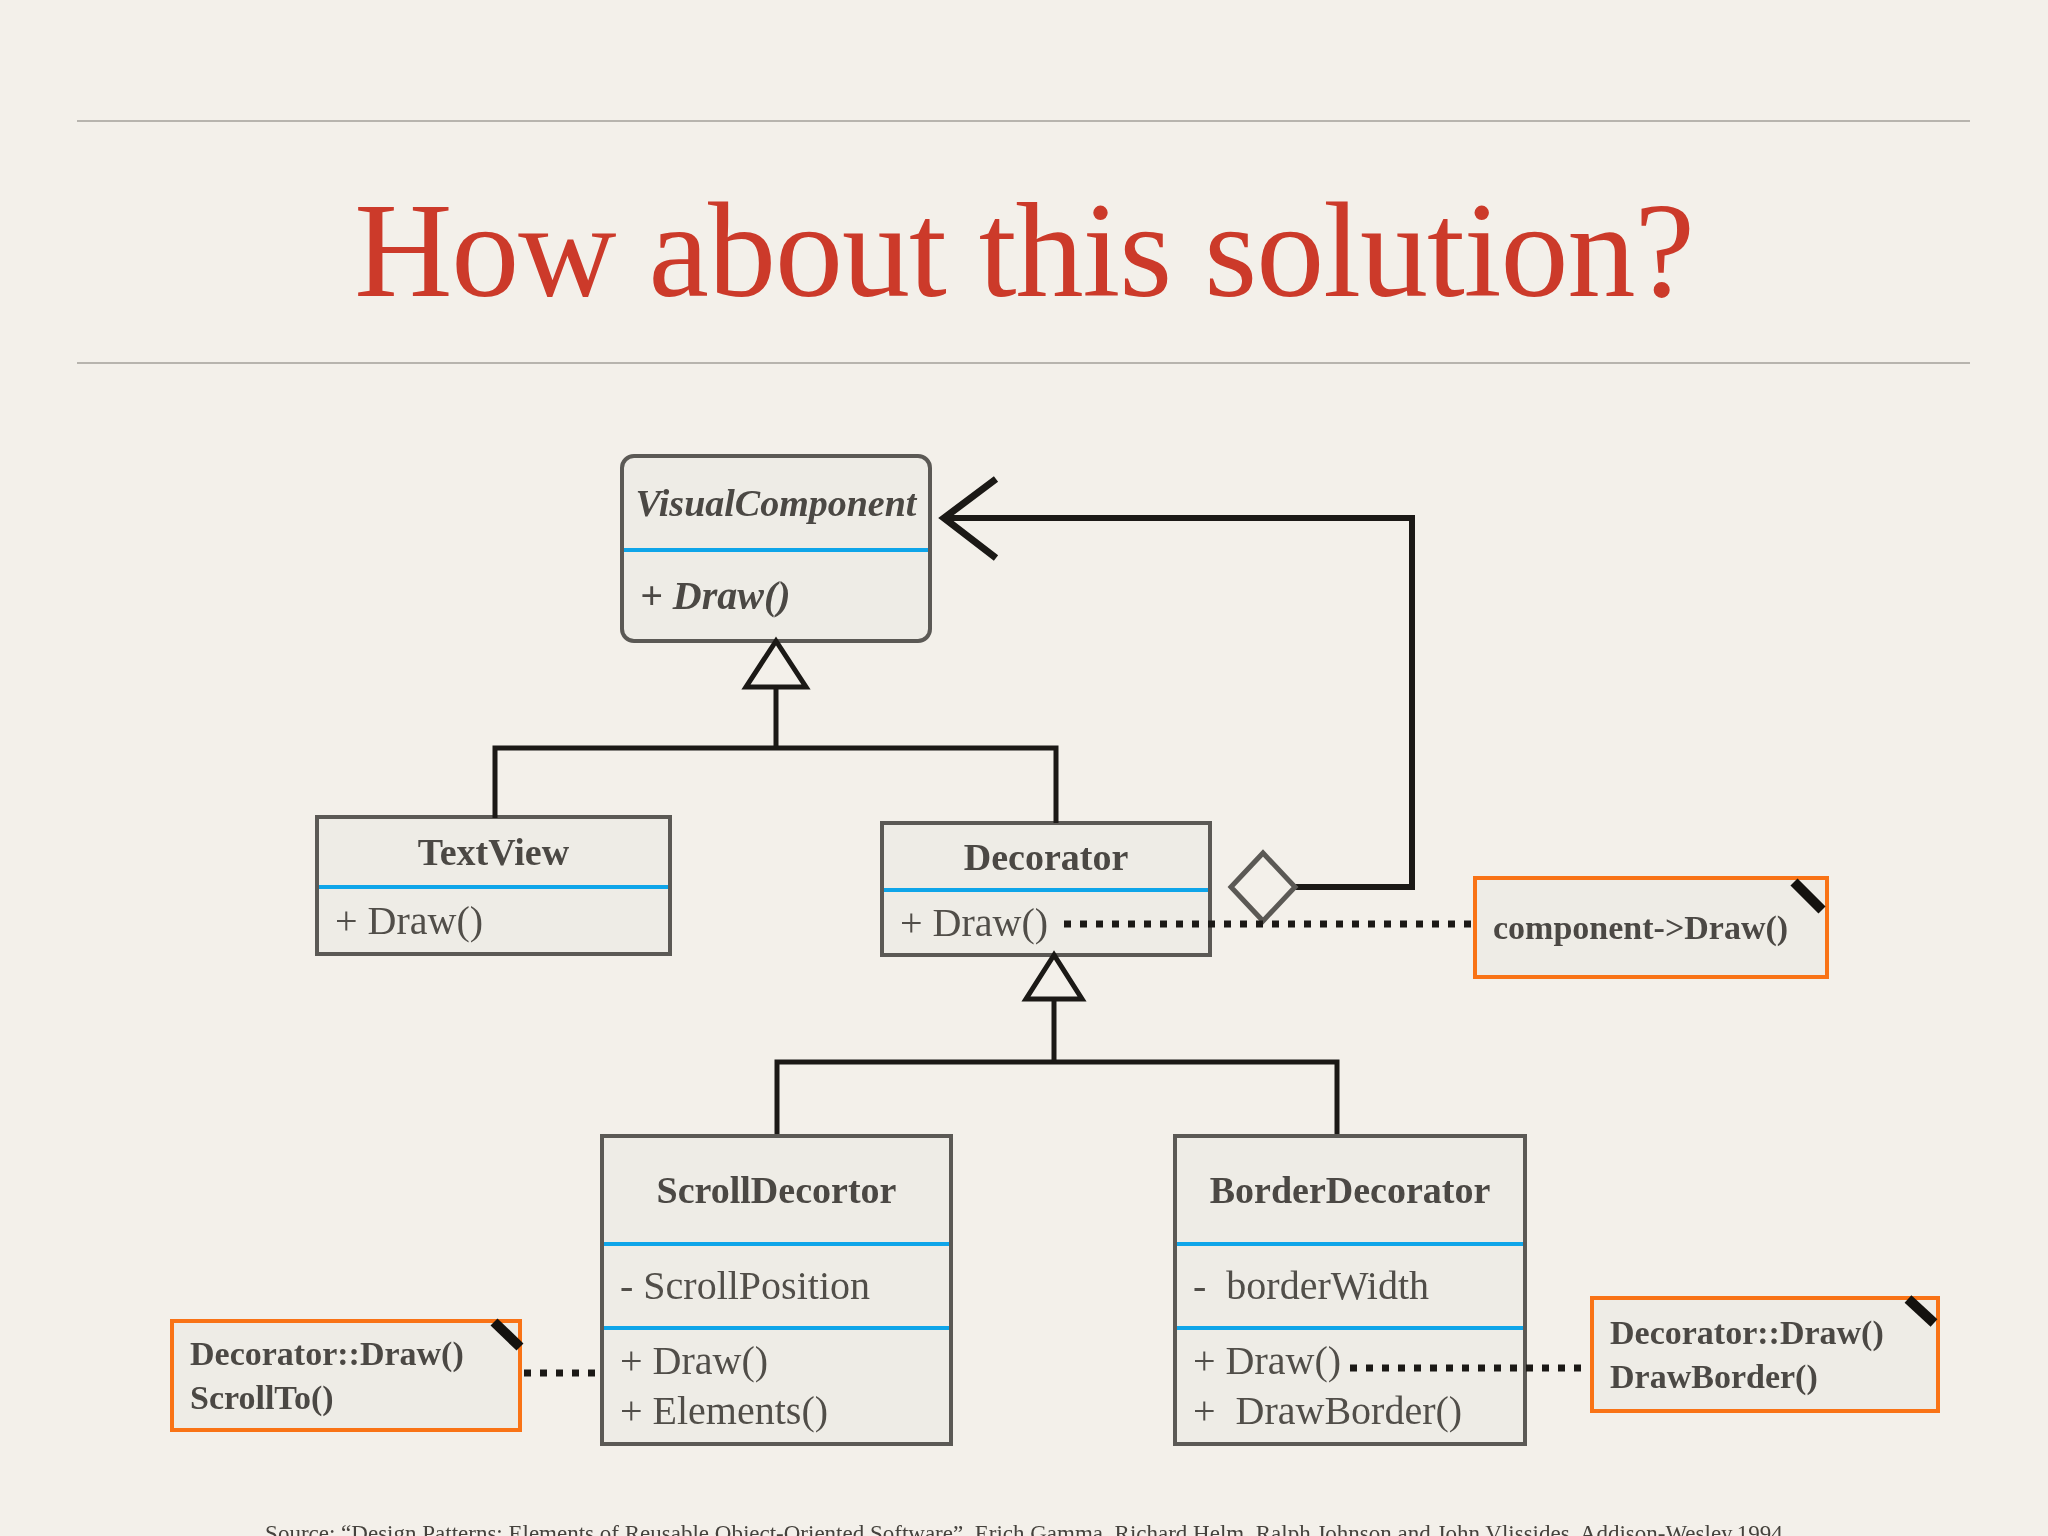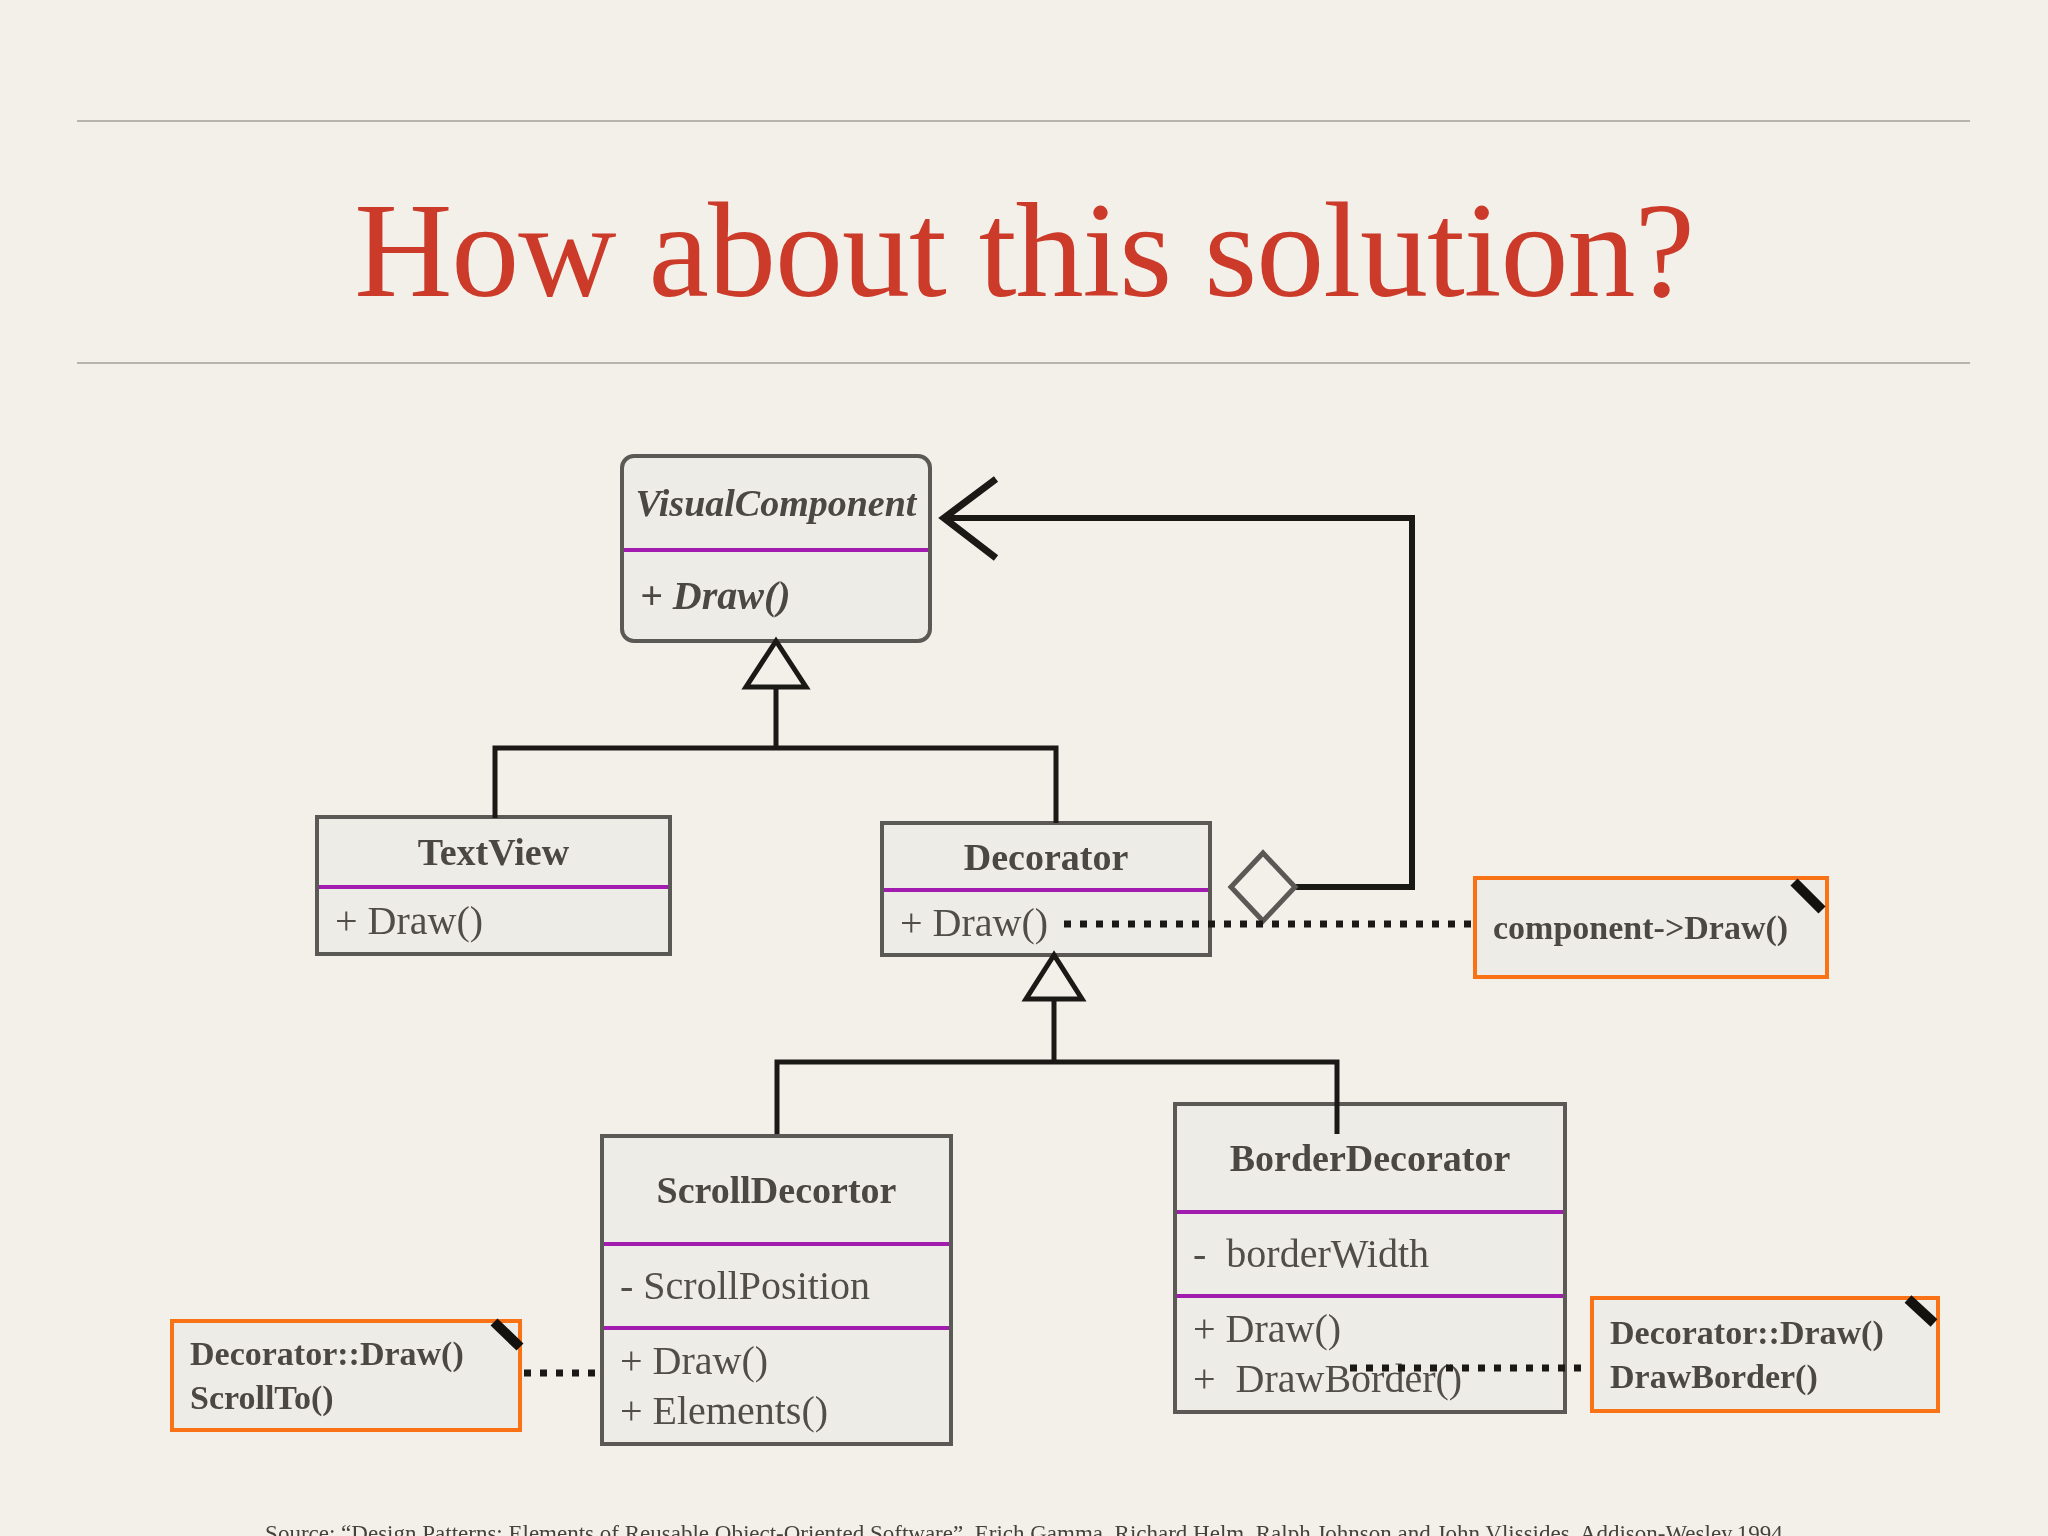--- a/index.html
+++ b/index.html
@@ -11,21 +11,21 @@
   .rule-top{top:99px;}
   .rule-under-title{top:341px;}
   .title{
     position:absolute;top:138px;left:0;width:2048px;height:182px;line-height:182px;
     margin:0;text-align:center;font-size:136px;font-weight:400;color:#cc3a2a;letter-spacing:-1px;
   }
   .uml-class{
     position:absolute;background:#eeece6;border:4px solid #5b5955;box-sizing:border-box;
     display:grid;
   }
-  .uml-row{border-top:4px solid #a21caf;display:flex;flex-direction:column;justify-content:center;}
+  .uml-row{border-top:4px solid #0ea5e9;display:flex;flex-direction:column;justify-content:center;}
   .uml-row:first-child{border-top:none;}
   .uml-title{align-items:center;font-weight:700;font-size:38px;}
   .uml-members{padding-left:16px;font-size:40px;color:#514e49;}
   .uml-members div{line-height:50px;white-space:pre;}
   .abstract .uml-title,.abstract .uml-members{font-style:italic;font-weight:700;color:#4b4844;}
   .uml-note{
     position:absolute;background:#eeece6;border:4px solid #f97316;box-sizing:border-box;
     display:flex;flex-direction:column;justify-content:center;
     font-weight:700;font-size:34px;padding-left:16px;color:#4b4844;
   }
@@ -70,21 +70,21 @@
     <div class="uml-row uml-title">ScrollDecortor</div>
     <div class="uml-row uml-members">
       <div>- ScrollPosition</div>
     </div>
     <div class="uml-row uml-members">
       <div>+ Draw()</div>
       <div>+ Elements()</div>
     </div>
   </div>
 
-  <div class="uml-class" style="left:1173px;top:1081px;width:394px;height:312px;grid-template-rows:104px 84px 1fr;">
+  <div class="uml-class" style="left:1173px;top:1113px;width:354px;height:312px;grid-template-rows:104px 84px 1fr;">
     <div class="uml-row uml-title">BorderDecorator</div>
     <div class="uml-row uml-members">
       <div>-  borderWidth</div>
     </div>
     <div class="uml-row uml-members">
       <div>+ Draw()</div>
       <div>+  DrawBorder()</div>
     </div>
   </div>
 

